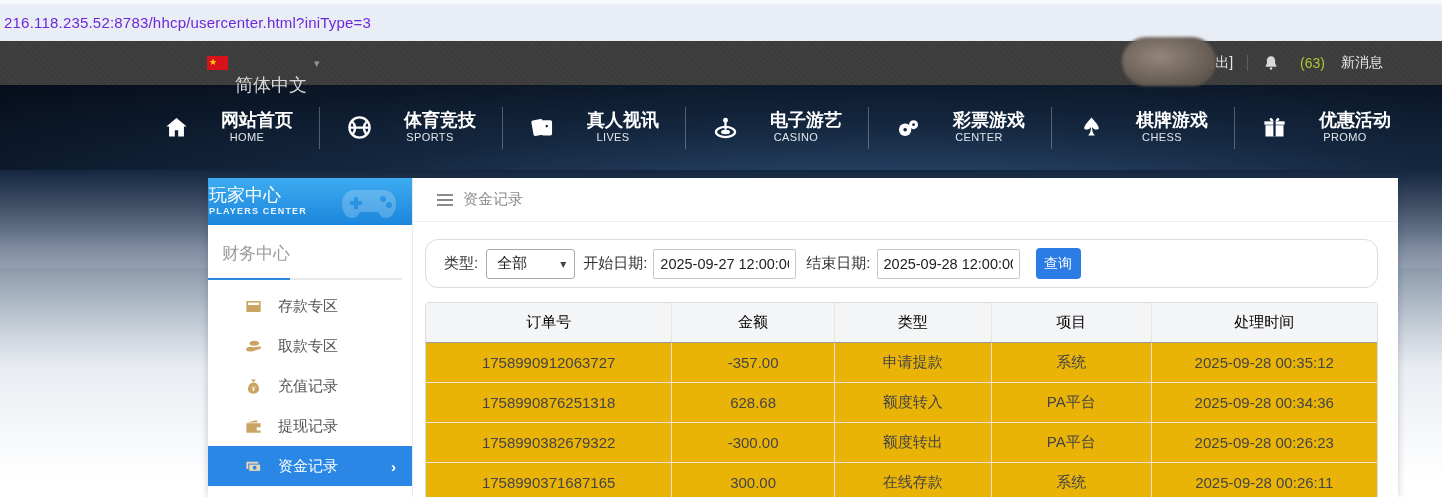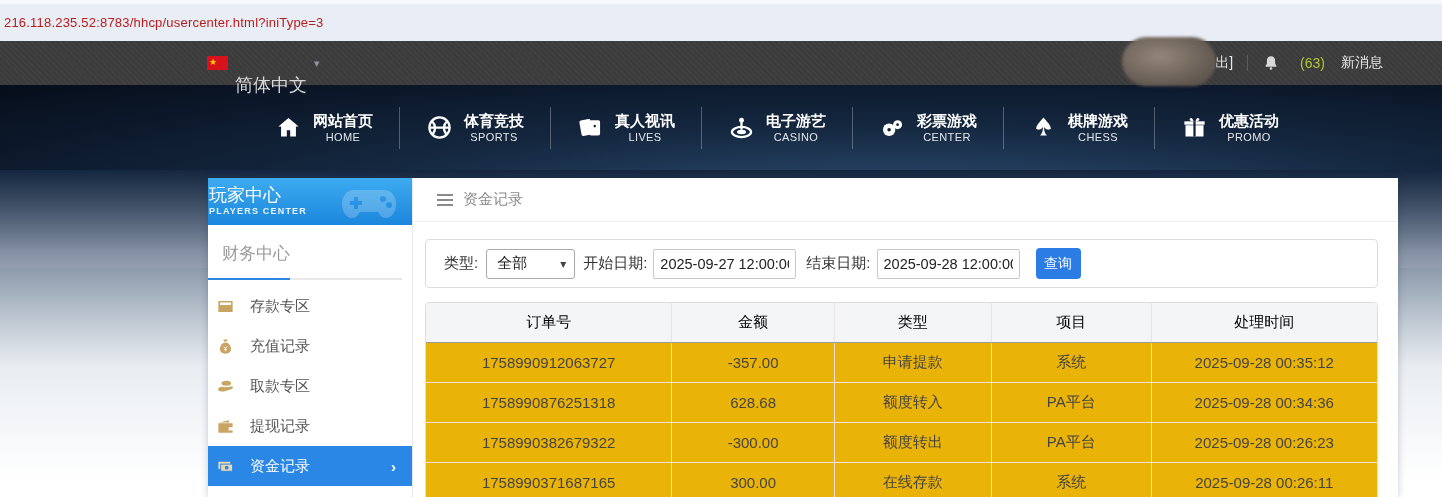--- a/index.html
+++ b/index.html
@@ -2,21 +2,21 @@
 <html><head>
 <meta charset="utf-8">
 <style>
   * { margin:0; padding:0; box-sizing:border-box; }
   html,body { width:1442px; height:497px; overflow:hidden;
     font-family:"Liberation Sans","DejaVu Sans",sans-serif; background:#fff; }
 
   
   .browser-bar { height:41px; background:#e9edf5; border-top:4px solid #f7f9fc;
     display:flex; align-items:center; padding-left:4px; }
-  .url-text { font-size:13px; color:#b91c1c; letter-spacing:.2px; }
+  .url-text { font-size:15px; color:#6d28d9; letter-spacing:.2px; }
 
   
   .topbar { position:relative; height:44px; background:#3b3b3b;
     background-image:repeating-linear-gradient(45deg, rgba(255,255,255,.025) 0 2px, transparent 2px 4px);
     display:flex; align-items:center; justify-content:space-between; }
   .lang-group { display:flex; align-items:center; gap:7px; padding-left:207px; cursor:pointer; }
   .flag { width:21px; height:14px; background:#d8121a; position:relative; display:inline-block; }
   .flag .star { position:absolute; left:2px; top:-1px; color:#ffd200; font-size:9px; line-height:14px; }
   .lang-label { font-size:18px; color:#d8d8d8;margin-top:44px; }
   .caret { font-size:11px; color:#8f979e; }
@@ -31,21 +31,21 @@
   .msg-label { color:#e8e8e8; margin-left:6px; cursor:pointer; }
 
   
   .nav-banner { height:85px;
     background:radial-gradient(ellipse at 62% 130%, #2c4c70 0%, #14273f 45%, #060d1a 100%);
     display:flex; align-items:center; justify-content:center; }
   .nav-menu { display:flex; align-items:center; transform:translateX(56px); }
   .nav-item { display:flex; align-items:center; gap:11px; padding:0 26px; cursor:pointer; }
   .nav-item svg { width:27px; height:27px; fill:#fff; stroke:#fff; }
   .nav-text { text-align:center; }
-  .nav-zh { font-size:15px; font-weight:bold; color:#fff; line-height:19px; }
+  .nav-zh { font-size:18px; font-weight:bold; color:#fff; line-height:19px;margin-left:20px; }
   .nav-en { font-size:11px; color:#e3e6ea; line-height:15px; letter-spacing:.4px; }
   .nav-sep { width:1px; height:42px; background:rgba(255,255,255,.28); }
 
   
   .lower { position:relative; height:327px;
     background:linear-gradient(180deg,#15273f 0%, #7486 30%, #7d8da0 28%, #dfe5ec 62%, #fff 90%); }
   .lower-white-mask { position:absolute; inset:0;
     background:linear-gradient(180deg, rgba(21,39,64,1) 0%, rgba(125,141,160,.85) 25%, rgba(233,237,242,.95) 60%, #fff 95%); }
 
   .panel { position:absolute; left:208px; top:8px; width:1190px; height:319px;
@@ -54,36 +54,36 @@
   
   .sidebar { width:205px; border-right:1px solid #e7e7e7; background:#fff; flex:none; }
   .side-header { height:47px; background:linear-gradient(180deg,#3dabf0,#1b86dc);
     padding:6px 0 0 1px; position:relative; overflow:hidden; }
   .side-title { font-size:18px; color:#fff; line-height:22px; }
   .side-sub { font-size:9px; color:#eaf4fd; letter-spacing:1.2px; font-weight:bold; }
   .gamepad { position:absolute; right:14px; top:8px; opacity:.22; }
   .side-section { padding:17px 0 0 14px; font-size:17px; color:#9a9a9a; }
   .side-underline { margin:13px 10px 6px 0; height:2px; background:#e9e9e9; position:relative; }
   .side-underline:before { content:""; position:absolute; left:0; top:0; width:82px; height:2px; background:#2b87e0; }
-  .side-item { height:40px; display:flex; align-items:center; padding-left:8px; cursor:pointer;
+  .side-item { height:40px; display:flex; align-items:center; padding-left:36px; cursor:pointer;
     color:#555; font-size:15px; position:relative; }
   .side-item svg { width:19px; height:19px; margin-right:15px; fill:#c9a462; flex:none; }
   .side-item.active { background:#2a87e5; color:#fff; }
   .side-item.active svg { fill:#e9d7b4; }
   .side-chevron { position:absolute; right:16px; font-size:15px; font-weight:bold; color:#fff; }
 
   
   .content { flex:1; min-width:0; }
   .breadcrumb { height:44px; display:flex; align-items:center; padding-left:24px;
     border-bottom:1px solid #efefef; }
   .hamburger { width:16px; margin-right:10px; cursor:pointer; }
   .hamburger i { display:block; height:2px; background:#8a8a8a; margin:3px 0; }
   .crumb-label { font-size:15px; color:#8a8a8a; }
 
-  .filter-box { margin:17px 20px 0 12px; height:49px; border:1px solid #dcdcdc; border-radius:4px;
+  .filter-box { margin:17px 20px 0 12px; height:49px; border:1px solid #dcdcdc; border-radius:13px;
     display:flex; align-items:center; padding-left:18px; background:#fff; }
   .f-label { font-size:15px; color:#333; }
   .select-box { width:89px; height:30px; border:1px solid #a9a9a9; border-radius:3px; margin:0 8px;
     display:flex; align-items:center; justify-content:space-between; padding:0 8px 0 10px;
     font-size:15px; color:#222; cursor:pointer; background:#fff; }
   .select-box .caret { color:#444; font-size:12px; }
   .date-input { width:143px; height:30px; border:1px solid #c9c9c9; border-radius:2px; margin:0 10px 0 6px;
     font-size:14.5px; color:#222; padding:0 6px; font-family:inherit; background:#fff; }
   .search-btn { width:45px; height:31px; background:#2b7ce5; border:none; border-radius:4px;
     color:#fff; font-size:14px; cursor:pointer; margin-left:6px; font-family:inherit; }
@@ -237,31 +237,31 @@
 
       <div class="side-item">
         <svg viewBox="0 0 24 24">
             <path d="M3 5h18v14H3zm2 2v3h14V7z" fill-rule="evenodd"></path>
             <rect x="6" y="14" width="6" height="2"></rect>
           </svg>
         <span>存款专区</span>
       </div>
       <div class="side-item">
         <svg viewBox="0 0 24 24">
+            <ellipse cx="13" cy="8" rx="6" ry="3.2"></ellipse>
+            <path d="M3 14c3-2 6-2 9-1l8-1c2 0 2 2 0 3l-9 3c-3 1-6 0-8-1z"></path>
+          </svg>
+        <span>取款专区</span>
+      </div>
+      <div class="side-item">
+        <svg viewBox="0 0 24 24">
             <path d="M9 3h6l-2 3h-2zM12 7c-4 0-7 4-7 8.5C5 19 8 21 12 21s7-2 7-5.5C19 11 16 7 12 7z"></path>
             <path d="M10 12l2 2.5L14 12M12 14.5V18M10.3 15.5h3.4" stroke="#fff" stroke-width="1.2" fill="none"></path>
           </svg>
         <span>充值记录</span>
-      </div>
-      <div class="side-item">
-        <svg viewBox="0 0 24 24">
-            <ellipse cx="13" cy="8" rx="6" ry="3.2"></ellipse>
-            <path d="M3 14c3-2 6-2 9-1l8-1c2 0 2 2 0 3l-9 3c-3 1-6 0-8-1z"></path>
-          </svg>
-        <span>取款专区</span>
       </div>
       <div class="side-item">
         <svg viewBox="0 0 24 24">
             <path d="M4 7l12-3 1 3zM3 8h18v12H3zm13 5h5v4h-5z" fill-rule="evenodd"></path>
           </svg>
         <span>提现记录</span>
       </div>
       <div class="side-item active">
         <svg viewBox="0 0 24 24">
             <rect x="3" y="6" width="15" height="9"></rect>

